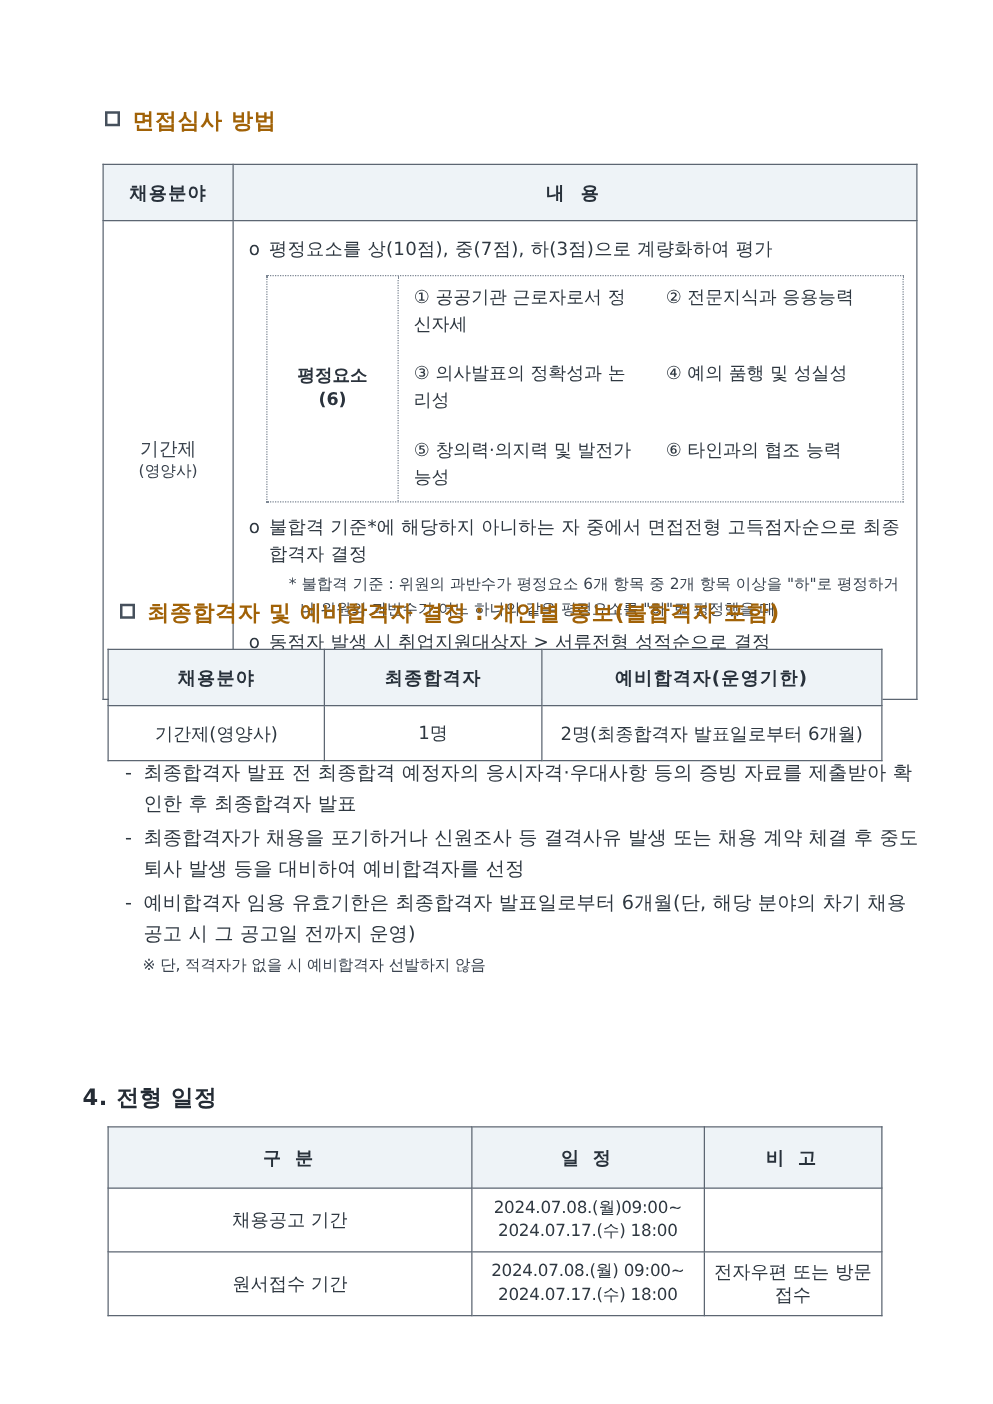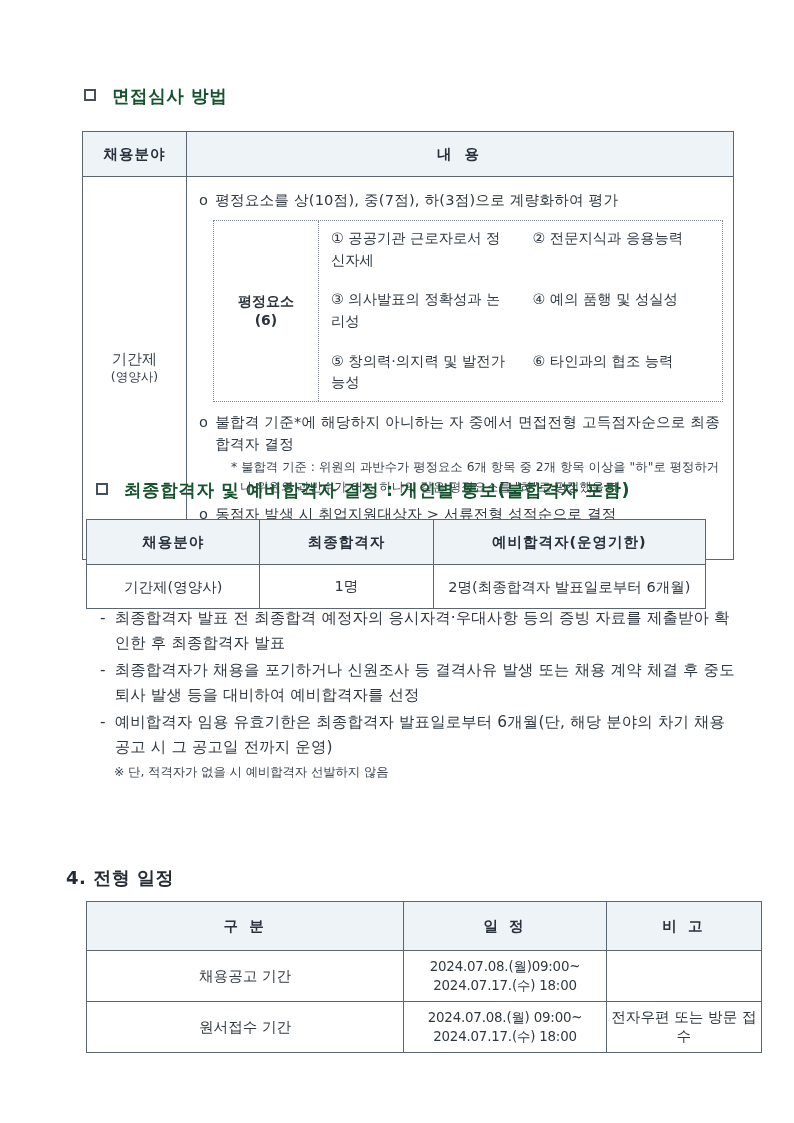--- a/index.html
+++ b/index.html
@@ -18,25 +18,25 @@
   .page {
     position: absolute;
     inset: 0;
     padding: 0;
   }
 
   
   .section-head {
     display: flex;
     align-items: baseline;
-    gap: 16px;
+    gap: 10px;
     font-size: 17.5px;
     font-weight: 700;
     letter-spacing: 0.6px;
-    color: #14532d;
+    color: #a16207;
   }
   .sq {
     display: inline-block;
     width: 12px;
     height: 12px;
     border: 2px solid #46505c;
     box-sizing: border-box;
     flex: none;
     position: relative;
     top: -1px;
@@ -184,21 +184,21 @@
   
   #head-sched {
     position: absolute;
     left: 66px;
     top: 866px;
   }
   #tbl-sched {
     position: absolute;
     left: 86px;
     top: 901px;
-    width: 676px;
+    width: 620px;
   }
   #tbl-sched col.c1 { width: 47%; }
   #tbl-sched col.c2 { width: 30%; }
   #tbl-sched col.c3 { width: 23%; }
   #tbl-sched .thead-cell { height: 40px; letter-spacing: 3px; }
   #tbl-sched td.body {
     text-align: center;
     height: 42px;
     font-size: 14.6px;
     color: #2f3841;

